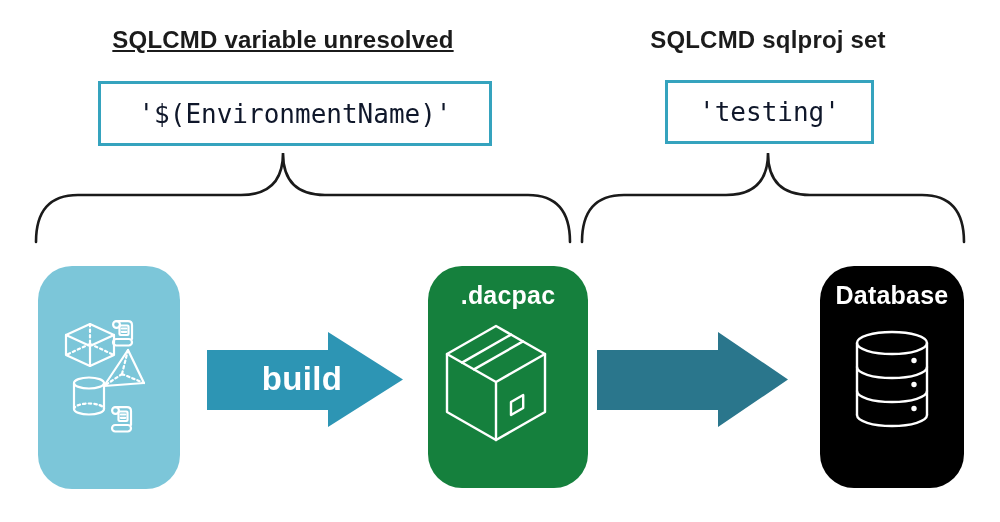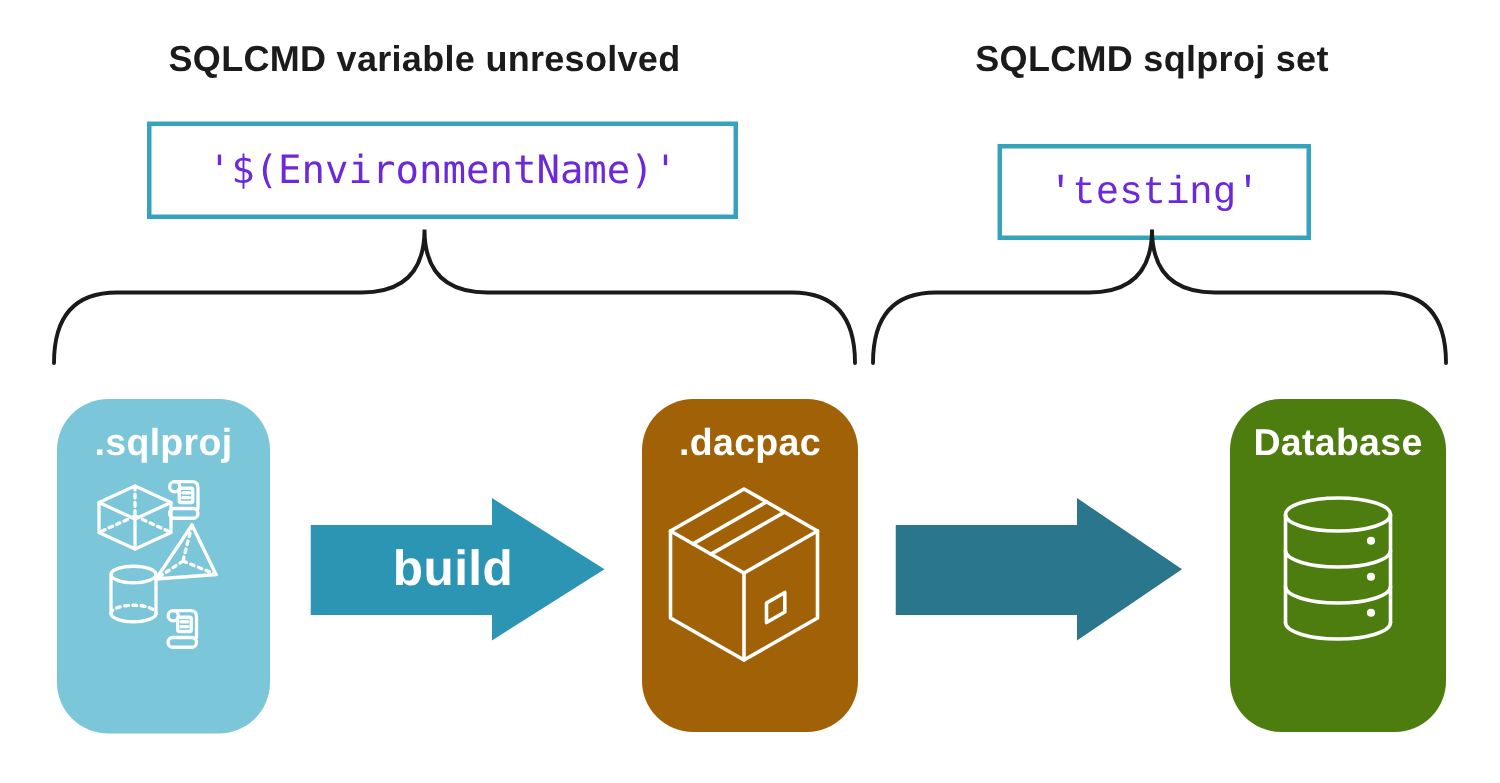--- a/index.html
+++ b/index.html
@@ -4,38 +4,38 @@
 <style>
   html,body{margin:0;padding:0;background:#ffffff;}
   .canvas{
     position:relative;width:1000px;height:522px;background:#ffffff;
     font-family:"Liberation Sans", sans-serif;overflow:hidden;
   }
   .hdr{
     position:absolute;top:26px;text-align:center;
     font-size:24px;font-weight:bold;color:#1b1b1b;letter-spacing:0.2px;
   }
-  .hdr-left{left:58px;width:450px;}
+  .hdr-left{left:58px;width:450px;text-decoration:underline;}
   .hdr-right{left:593px;width:350px;}
   .codebox{
     position:absolute;background:#ffffff;border:3px solid #35a3be;
     display:flex;align-items:center;justify-content:center;
-    font-family:"DejaVu Sans Mono", monospace;font-size:26px;color:#6d28d9;
+    font-family:"DejaVu Sans Mono", monospace;font-size:26px;color:#0f172a;
   }
   .codebox-left{left:98px;top:81px;width:388px;height:59px;}
-  .codebox-right{left:665px;top:96px;width:203px;height:58px;font-family:Liberation Mono, monospace;}
+  .codebox-right{left:665px;top:80px;width:203px;height:58px;}
   .brace{position:absolute;}
   .brace path{stroke:#1a1a1a;stroke-width:2.6;fill:none;stroke-linecap:round;}
   .card{
     position:absolute;border-radius:34px;
     display:flex;flex-direction:column;align-items:center;
   }
   .card-sqlproj{left:38px;top:266px;width:142px;height:223px;background:#7cc6d9;}
-  .card-dacpac{left:428px;top:266px;width:144px;height:222px;background:#a16207;}
-  .card-database{left:820px;top:266px;width:144px;height:222px;background:#4d7c0f;}
+  .card-dacpac{left:428px;top:266px;width:160px;height:222px;background:#15803d;}
+  .card-database{left:820px;top:266px;width:144px;height:222px;background:#000000;}
   .card-title{
     margin-top:15px;font-size:25px;font-weight:bold;color:#ffffff;letter-spacing:0.2px;
   }
   .card-icon{position:absolute;}
   .card-icon *{vector-effect:non-scaling-stroke;}
   .arrow-svg{position:absolute;}
   .arrow-label{
     position:absolute;display:flex;align-items:center;justify-content:center;
     font-size:33px;font-weight:bold;color:#ffffff;letter-spacing:0.3px;margin-left:32px;
   }
@@ -60,21 +60,20 @@
   </div>
 
   <svg class="brace" style="left:30px;top:149px;" width="546" height="98" viewBox="0 0 546 98">
     <path d="M 6 93 Q 6 46 48 46 L 211 46 Q 253 46 253 4 Q 253 46 295 46 L 498 46 Q 540 46 540 93"></path>
   </svg>
   <svg class="brace" style="left:577px;top:149px;" width="392" height="98" viewBox="0 0 392 98">
     <path d="M 5 93 Q 5 46 47 46 L 149 46 Q 191 46 191 4 Q 191 46 233 46 L 345 46 Q 387 46 387 93"></path>
   </svg>
 
   <div class="card card-sqlproj">
-    <div class="card-title">.sqlproj</div>
     <svg class="card-icon" style="left:14px;top:48px;" width="118" height="134" viewBox="0 0 118 134">
 
       <g class="icon-stroke">
         <circle cx="64.5" cy="10.5" r="3.4"></circle>
         <path d="M64.5,7.1 H76 Q80,7.1 80,11 V25"></path>
         <rect x="67.5" y="11.5" width="9" height="9.5" rx="1"></rect>
         <path d="M69.8,14.5 h4.5 M69.8,17.8 h4.5"></path>
         <rect x="61" y="25" width="19" height="6.5" rx="3.2"></rect>
       </g>
 

